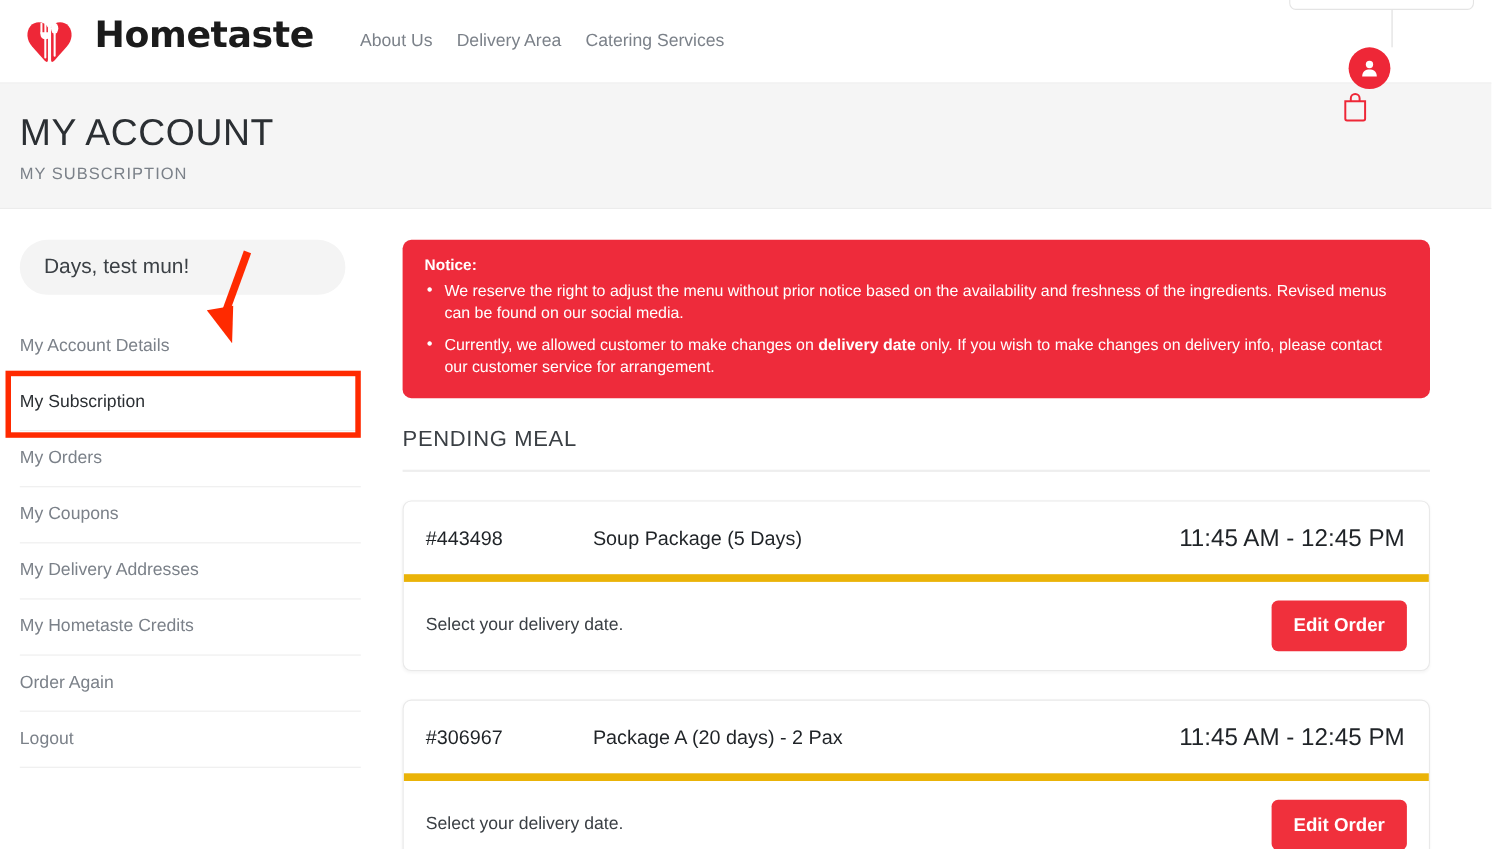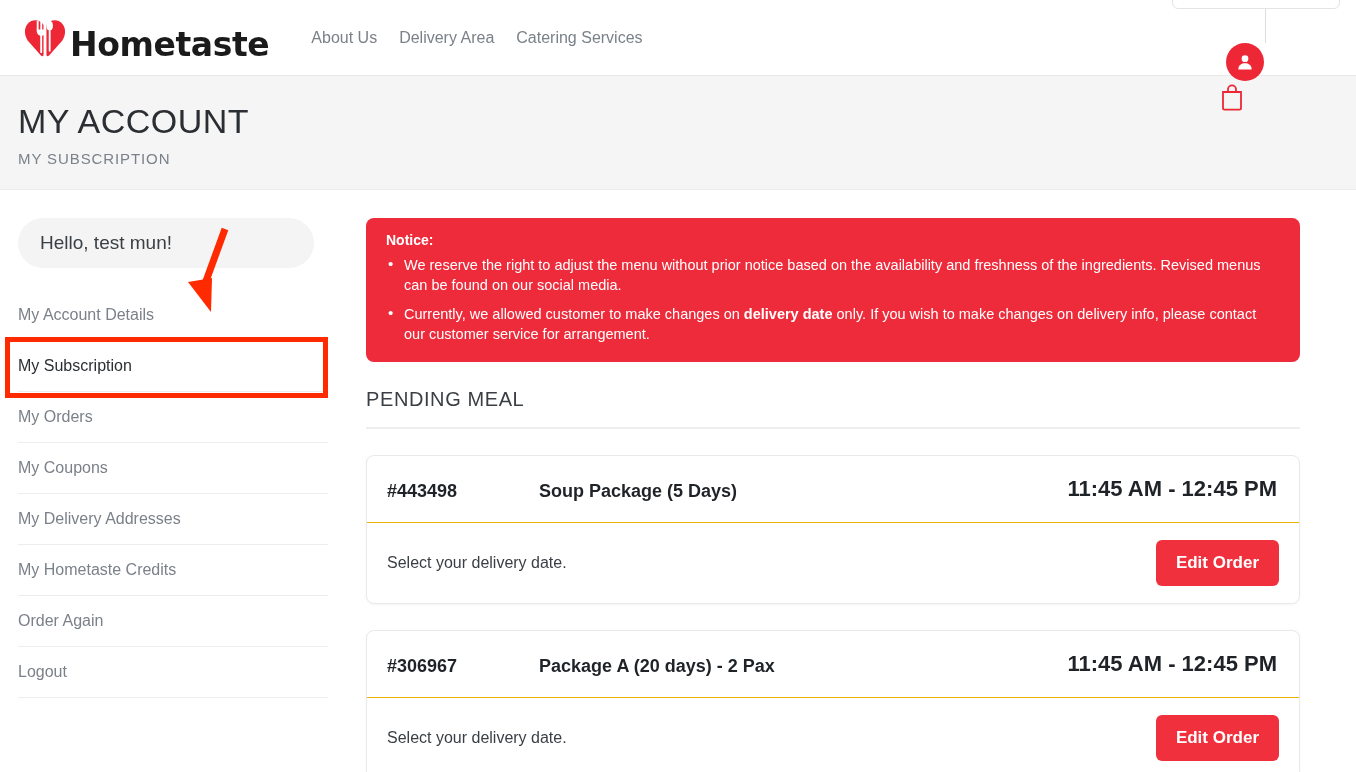--- a/index.html
+++ b/index.html
@@ -19,22 +19,22 @@
     height: 76px;
     background: #ffffff;
     border-bottom: 1px solid #e9e9e9;
     display: flex;
     align-items: center;
     padding: 0 16px 0 22px;
   }
 
   .brand {
     display: flex;
-    align-items: flex-end;
-    gap: 2px;
+    align-items: flex-start;
+    gap: 18px;
     text-decoration: none;
   }
 
   .logo-mark { width: 46px; height: 46px; display: block; }
 
   .brand-name {
     font-size: 33px;
     font-weight: 700;
     letter-spacing: -0.4px;
     color: #1b1b1b;
@@ -234,24 +234,23 @@
     margin-top: 26px;
     background: #ffffff;
     border: 1px solid #e9e9e9;
     border-radius: 8px;
     box-shadow: 0 1px 3px rgba(0,0,0,0.045);
     overflow: hidden;
   }
 
   .order-top {
     display: flex;
-    align-items: flex-end;
+    align-items: center;
     padding: 20px 22px 20px 20px;
-    border-bottom: 1px solid #eab308;
-    font-weight: bold;
+    border-bottom: 7px solid #eab308;
   }
   .order-id {
     font-size: 18px;
     color: #1f2327;
     width: 152px;
     flex: 0 0 152px;
   }
   .order-pkg {
     font-size: 18px;
     color: #1f2327;
@@ -338,21 +337,21 @@
 
 <div class="title-band">
   <h1 class="page-title">MY ACCOUNT</h1>
   <div class="page-subtitle">MY SUBSCRIPTION</div>
 </div>
 
 <div class="page-body">
 
   <aside class="sidebar">
 
-    <div class="greeting-pill">Hello, test mun!</div>
+    <div class="greeting-pill">Days, test mun!</div>
 
     <nav class="side-menu">
       <a class="side-item first" href="#">My Account Details</a>
       <a class="side-item active" href="#">My Subscription</a>
       <a class="side-item" href="#">My Orders</a>
       <a class="side-item" href="#">My Coupons</a>
       <a class="side-item" href="#">My Delivery Addresses</a>
       <a class="side-item" href="#">My Hometaste Credits</a>
       <a class="side-item" href="#">Order Again</a>
       <a class="side-item" href="#">Logout</a>

